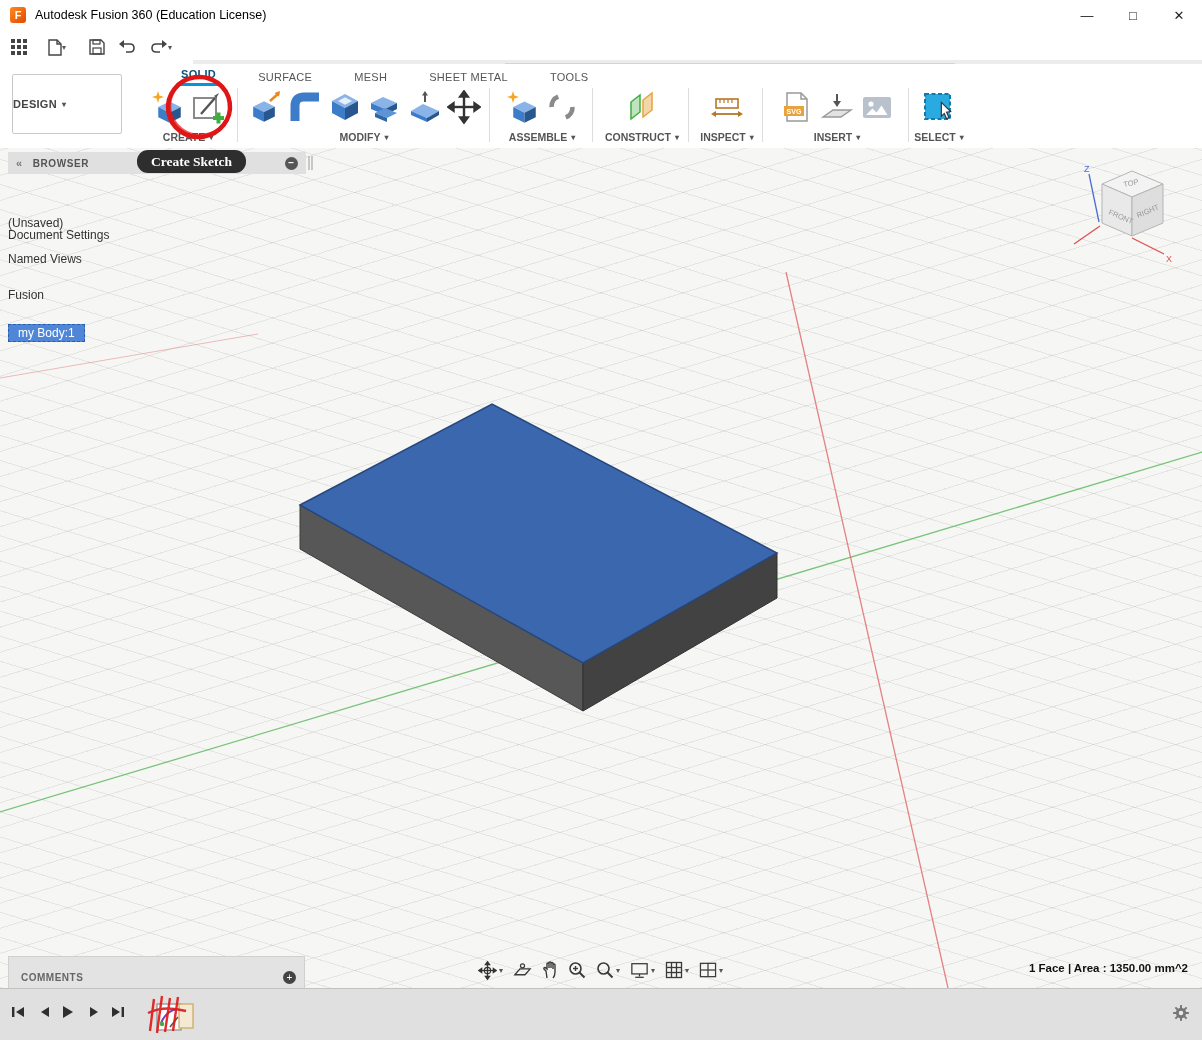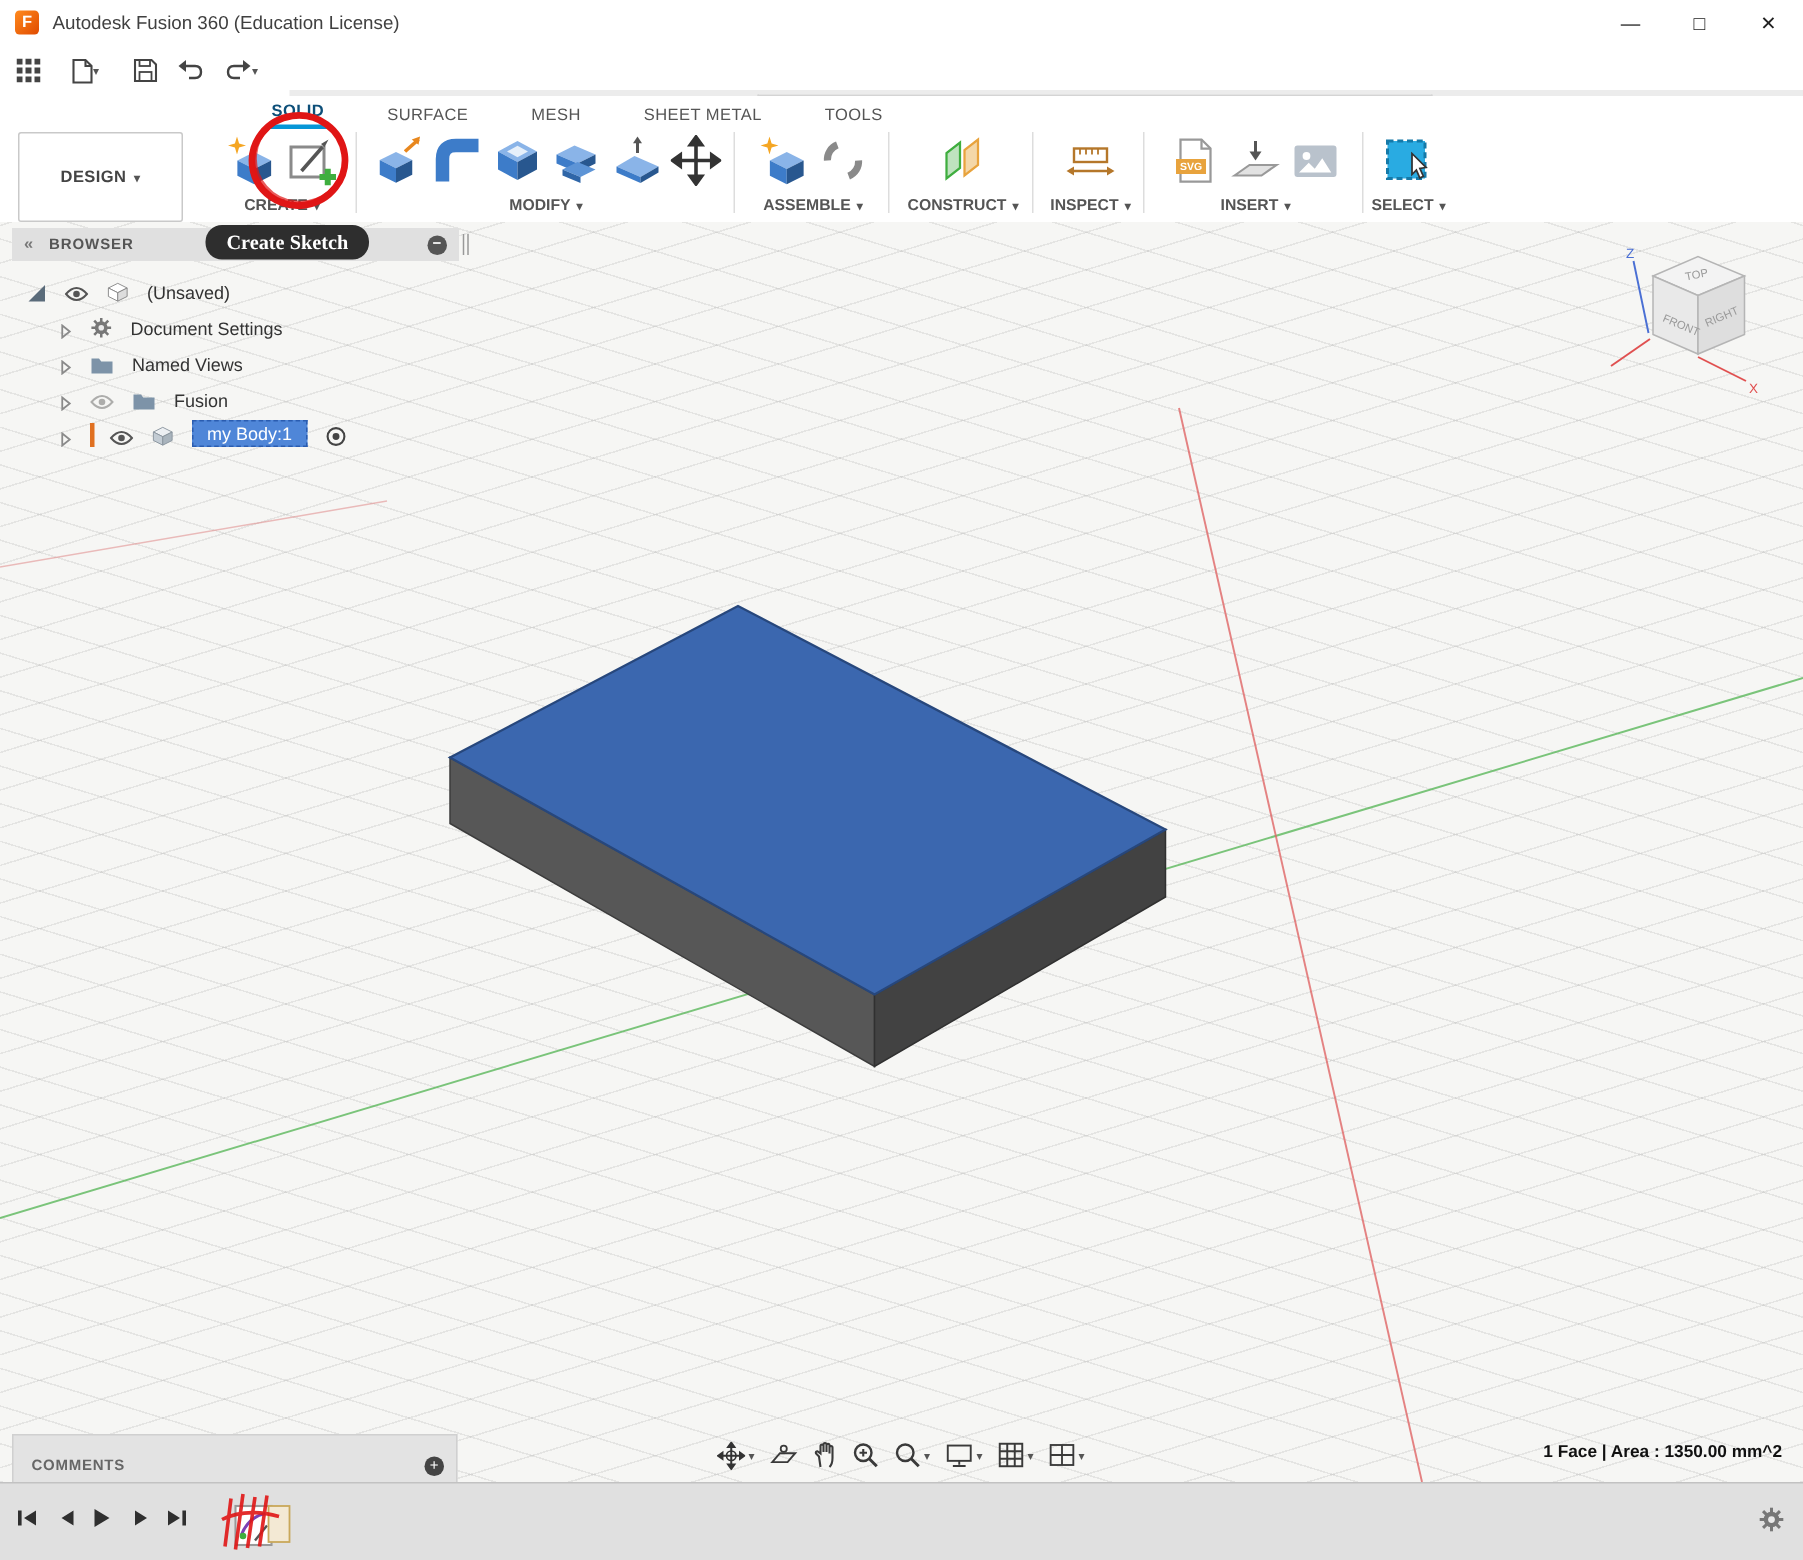--- a/index.html
+++ b/index.html
@@ -4,56 +4,56 @@
 <style>
   html,body{margin:0;padding:0;}
   body{width:1202px;height:1040px;position:relative;overflow:hidden;
        font-family:"Liberation Sans",sans-serif;background:#fff;color:#333;}
   .abs{position:absolute;}
   
   #titlebar{left:0;top:0;right:0;height:30px;background:#fff;border-bottom:1px solid #e4e4e4;display:flex;align-items:center;}
   .fusion-logo{width:16px;height:16px;margin-left:10px;border-radius:3px;
     background:linear-gradient(135deg,#ff8a1e,#e04b00);color:#fff;font-size:11px;font-weight:bold;
     display:flex;align-items:center;justify-content:center;}
-  #title-text{margin-left:9px;font-size:12.5px;color:#404040;}
+  #title-text{margin-left:9px;font-size:12.5px;color:#000000;}
   .win-btn{width:46px;height:30px;display:flex;align-items:center;justify-content:center;font-size:13px;color:#222;}
   
   #quickbar{left:0;top:30px;right:0;height:34px;background:#fff;}
   .qicon{position:absolute;top:7px;width:22px;height:20px;display:flex;align-items:center;justify-content:center;}
   #tabstrip{left:193px;top:30px;right:0;height:34px;background:#ececec;border-bottom:1px solid #d8d8d8;}
   #doc-tab{position:absolute;left:312px;top:3px;width:448px;height:31px;background:#f8f8f8;
     border:1px solid #d4d4d4;border-bottom:none;display:flex;align-items:center;}
   #doc-tab .label{font-size:12px;color:#222;margin-left:6px;}
   #tab-close{margin-left:auto;margin-right:10px;font-size:11px;color:#666;}
   #new-tab-btn{position:absolute;left:768px;top:6px;width:24px;height:24px;background:#d2d2d2;border:1px solid #bdbdbd;
     display:flex;align-items:center;justify-content:center;font-size:15px;color:#333;}
   .util-icon{position:absolute;top:6px;width:24px;height:24px;display:flex;align-items:center;justify-content:center;}
   #avatar{position:absolute;left:972px;top:5px;width:24px;height:24px;border-radius:50%;background:#173a52;
     color:#fff;font-size:9.5px;font-weight:bold;display:flex;align-items:center;justify-content:center;}
   
   #ribbon{left:0;top:64px;right:0;height:84px;background:#fff;border-bottom:1px solid #c9c9c9;}
-  #design-box{position:absolute;left:12px;top:24px;width:108px;height:58px;border:1px solid #c9c9c9;border-radius:2px;
-    display:flex;align-items:center;justify-content:center;font-size:11px;font-weight:bold;color:#444;letter-spacing:.3px;gap:5px;}
+  #design-box{position:absolute;left:12px;top:10px;width:108px;height:58px;border:1px solid #c9c9c9;border-radius:2px;
+    display:flex;align-items:center;justify-content:flex-start;font-size:11px;font-weight:bold;color:#444;letter-spacing:.3px;gap:5px;}
   #ribbon-tabs{position:absolute;left:146px;top:0;height:22px;display:flex;gap:38px;align-items:flex-end;margin-left:33px;}
   .rtab{font-size:11px;color:#555;padding:3px 2px;letter-spacing:.3px;}
   .rtab.active{color:#0d4f79;font-weight:bold;border-bottom:3px solid #0696d7;}
   .rgroup{position:absolute;top:22px;display:flex;flex-direction:column;align-items:center;}
   .ricons{display:flex;gap:4px;height:42px;align-items:center;}
   .rlabel{margin-top:3px;font-size:10.5px;color:#555;font-weight:bold;display:flex;gap:4px;align-items:center;}
   .rsep{position:absolute;top:24px;height:54px;width:1px;background:#ddd;}
   .caret{font-size:8px;color:#555;}
   
   #canvas{left:0;top:148px;width:1202px;height:840px;background-color:#f6f6f4;
     background-image:
       repeating-linear-gradient(17deg, rgba(110,110,110,.13) 0 1px, transparent 1px 24px),
       repeating-linear-gradient(-17deg, rgba(110,110,110,.13) 0 1px, transparent 1px 24px);}
   
   #browser-header{position:absolute;left:8px;top:4px;width:298px;height:22px;background:#e0e0e0;
     display:flex;align-items:center;font-size:10px;font-weight:bold;color:#555;letter-spacing:.6px;}
-  .brow{position:absolute;left:8px;height:22px;display:flex;align-items:flex-end;font-size:12px;color:#333;gap:12px;}
+  .brow{position:absolute;left:8px;height:22px;display:flex;align-items:flex-start;font-size:12px;color:#333;gap:12px;flex-direction:column;}
   .chip{background:#4f86d8;border:1px dashed #2a5cb0;color:#ffffff;padding:1px 9px;font-size:12px;}
   
   #tooltip{position:absolute;left:137px;top:2px;height:21px;background:#2e2e2e;border-radius:11px;
     padding:1px 14px;display:flex;align-items:center;color:#fff;font-size:13.5px;font-weight:bold;
     font-family:"Liberation Serif",serif;z-index:30;}
   
   #comments-bar{position:absolute;left:8px;top:808px;width:297px;height:43px;background:#e3e3e3;border:1px solid #d0d0d0;
     box-sizing:border-box;display:flex;align-items:center;}
   #comments-bar .lbl{font-size:10px;font-weight:bold;color:#666;letter-spacing:.5px;margin-left:12px;}
   #nav-toolbar{position:absolute;left:478px;top:810px;height:24px;display:flex;align-items:center;gap:10px;}

